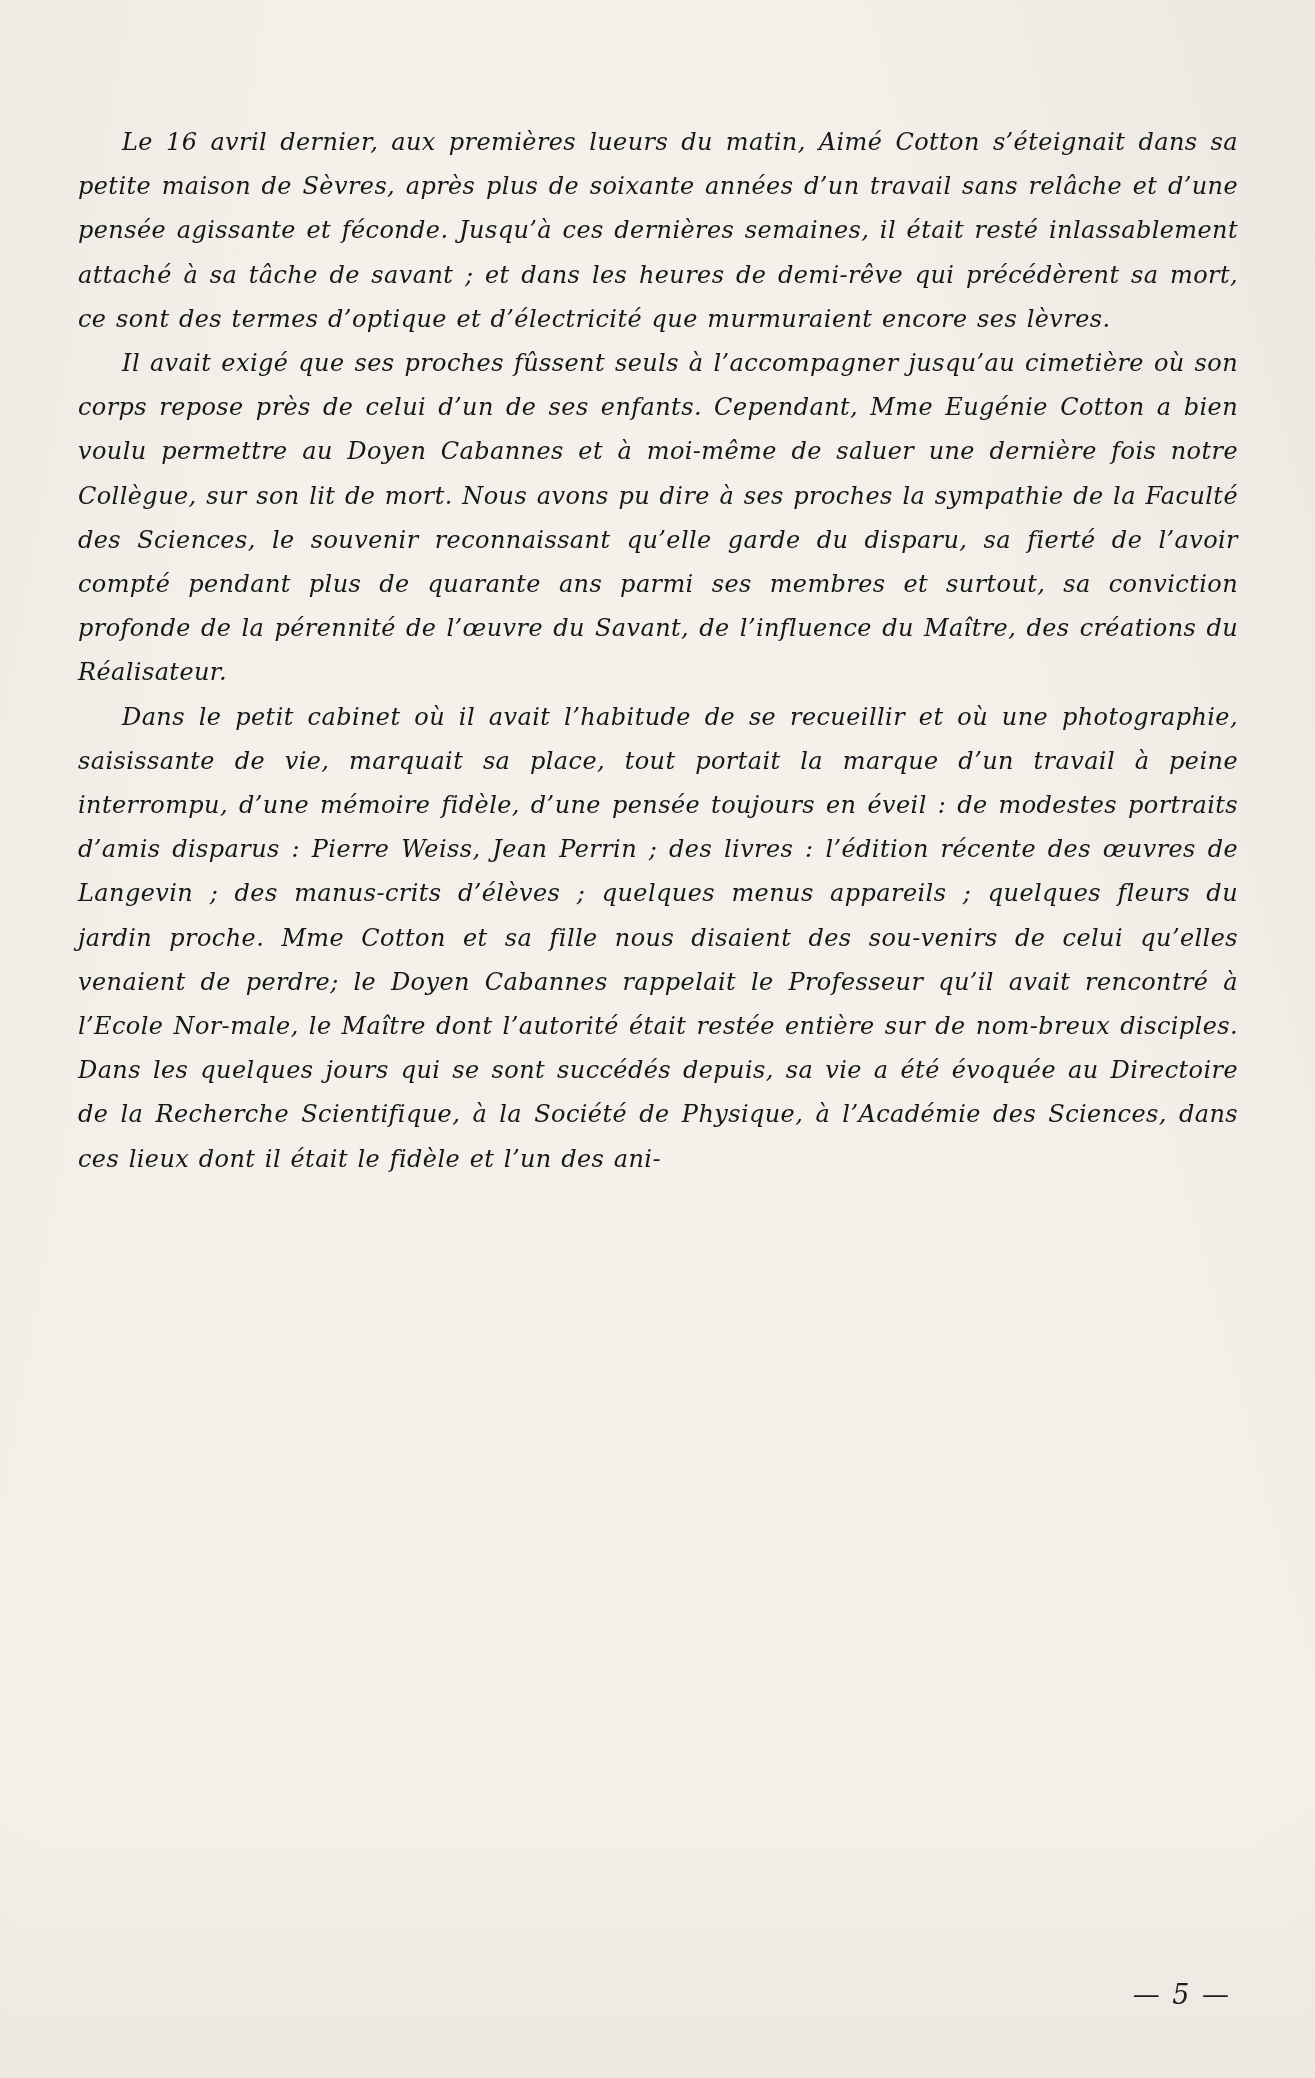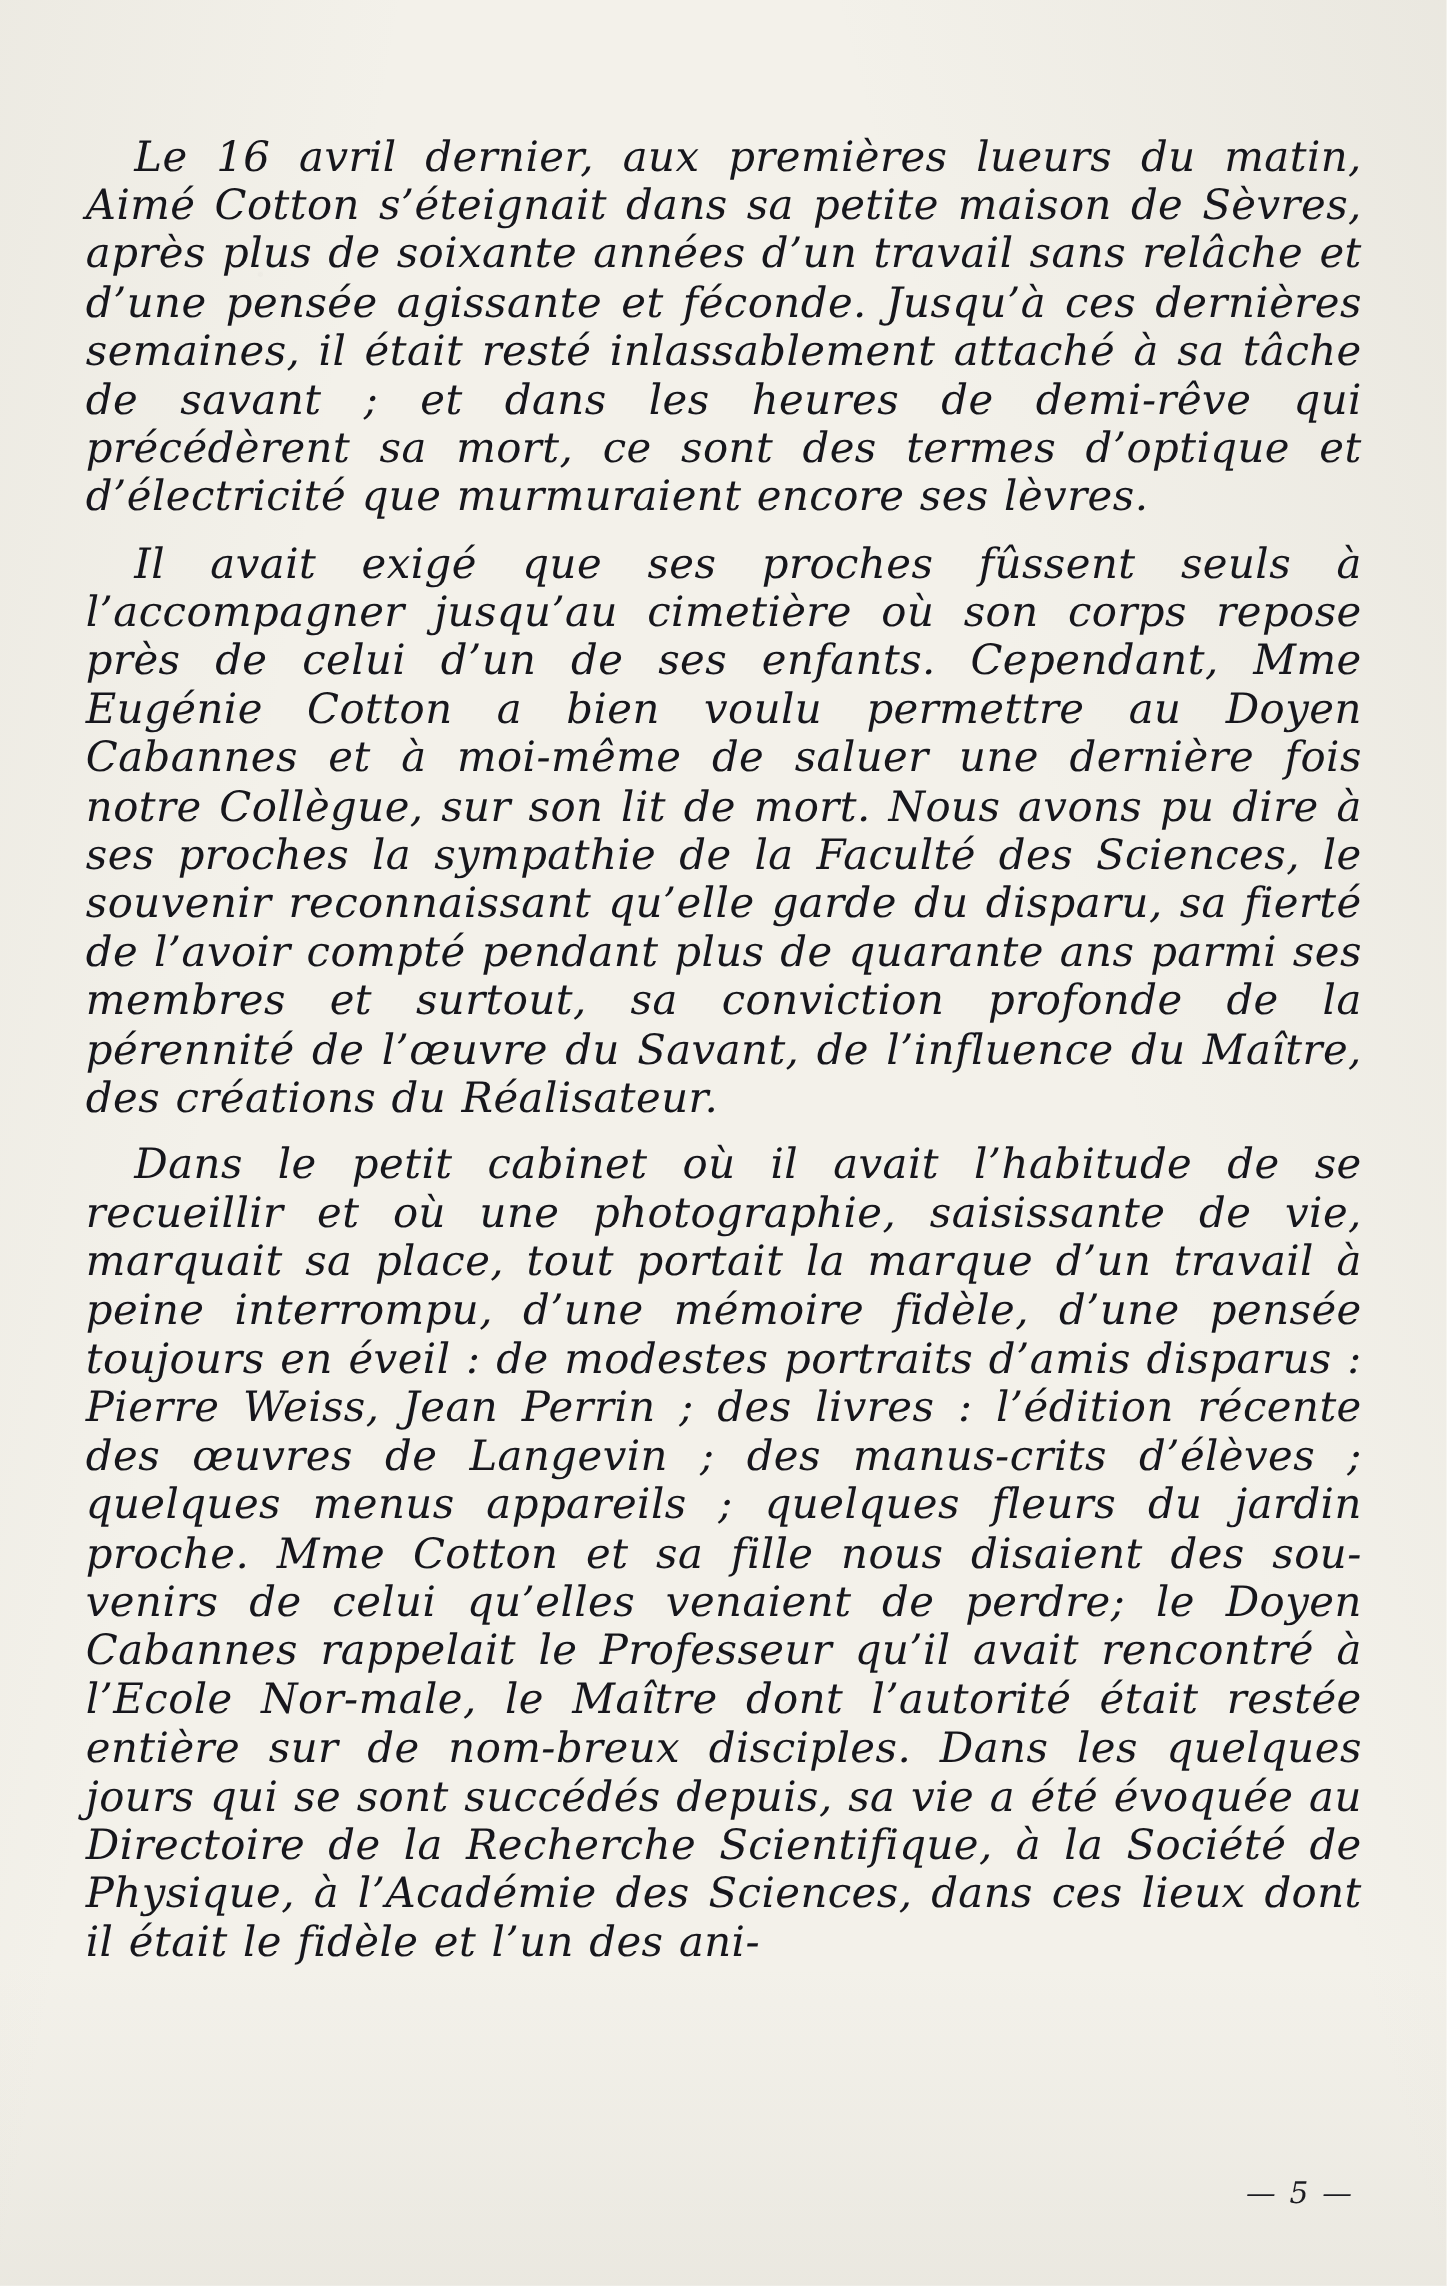--- a/index.html
+++ b/index.html
@@ -36,31 +36,31 @@
   .text-block {
     position: absolute;
     left: 78px;
     top: 120px;
     width: 1160px;
   }
   p.para {
     margin: 0;
     font-family: "DejaVu Serif", serif;
     font-style: italic;
-    font-size: 38px;
+    font-size: 24px;
     line-height: 44.2px;
     color: #16161c;
     text-align: justify;
     text-indent: 44px;
     letter-spacing: 0.4px;
     word-spacing: 1.5px;
     -webkit-font-smoothing: antialiased;
   }
   p.para + p.para {
-    margin-top: 16px;
+    margin-top: 0px;
   }
   .folio {
     position: absolute;
     right: 84px;
     bottom: 68px;
     font-family: "DejaVu Serif", serif;
     font-style: italic;
     font-size: 27px;
     color: #1b1b20;
     letter-spacing: 2px;

